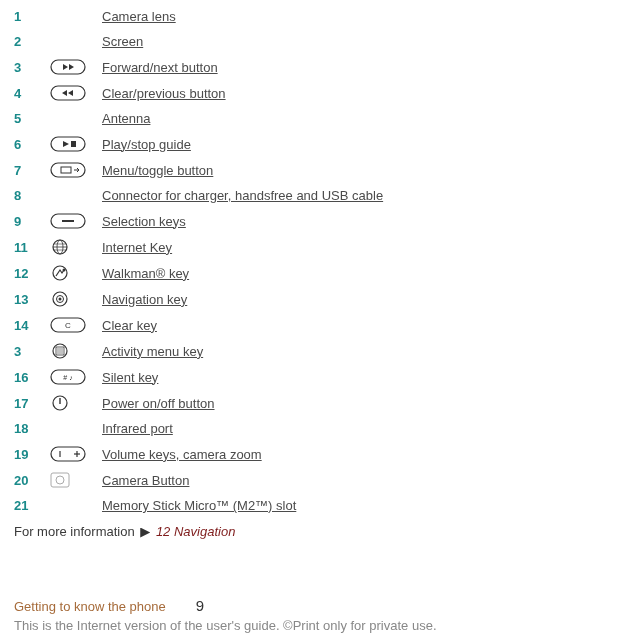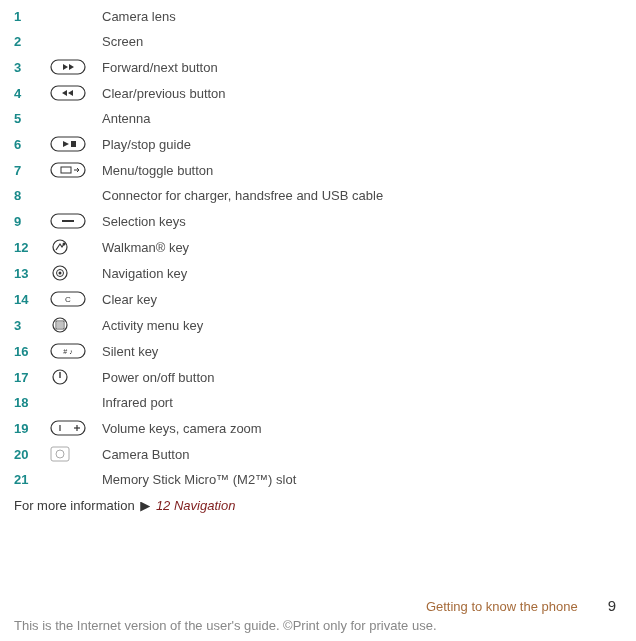--- a/index.html
+++ b/index.html
@@ -34,39 +34,39 @@
   }
   td.icon {
     width: 44px;
     text-align: left;
   }
   td.icon svg {
     display: block;
   }
   td.desc {
     color: #4b4b4b;
+    text-decoration: underline;
   }
   .moreinfo {
     padding: 6px 4px 0 4px;
     color: #3a3a3a;
   }
   .moreinfo .link {
     font-style: italic;
     color: #7f1d1d;
   }
   .footer {
     position: absolute;
     bottom: 8px;
     left: 0;
     right: 0;
     padding: 0 14px;
   }
   .footer-top {
     display: flex;
-    justify-content: flex-end;
     align-items: baseline;
     gap: 30px;
     color: #a66b3a;
     font-size: 13px;
     padding-right: 6px;
   }
   .footer-top .pagenum {
     color: #333;
     font-size: 15px;
   }
@@ -230,20 +230,29 @@
         <tr>
           <td class="num">9</td>
           <td class="icon">
             <svg width="36" height="16" viewBox="0 0 36 16">
               <use href="#ico-selection"></use>
             </svg>
           </td>
           <td class="desc">Selection keys</td>
         </tr>
         <tr>
+          <td class="num">11</td>
+          <td class="icon">
+            <svg width="20" height="16" viewBox="0 0 20 16">
+              <use href="#ico-internet"></use>
+            </svg>
+          </td>
+          <td class="desc">Internet Key</td>
+        </tr>
+        <tr>
           <td class="num">12</td>
           <td class="icon">
             <svg width="20" height="16" viewBox="0 0 20 16">
               <use href="#ico-walkman"></use>
             </svg>
           </td>
           <td class="desc">Walkman® key</td>
         </tr>
         <tr>
           <td class="num">13</td>

